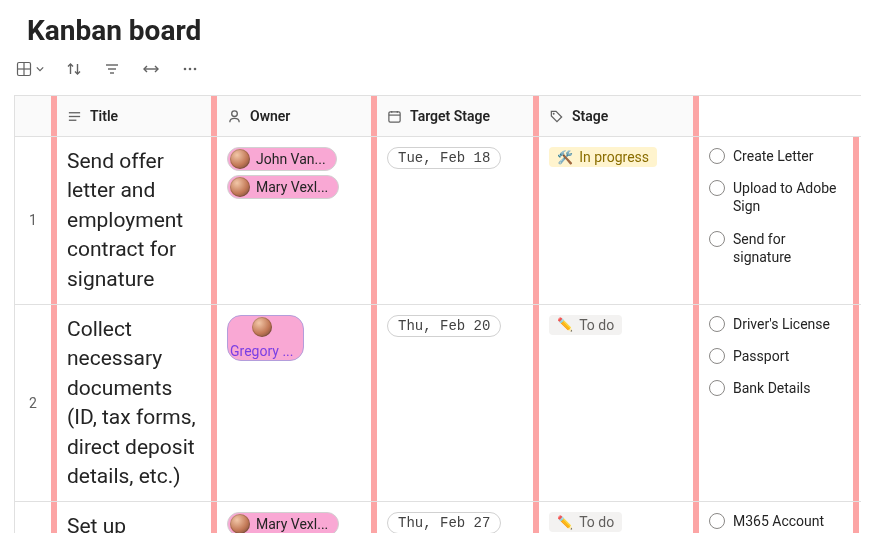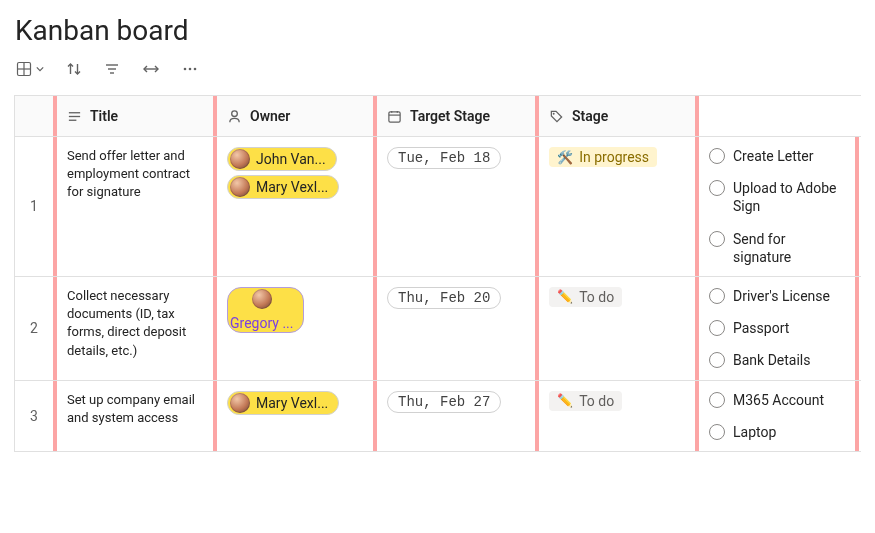--- a/index.html
+++ b/index.html
@@ -6,23 +6,23 @@
   body {
     margin: 0;
     padding: 14px 14px 0 14px;
     font-family: -apple-system, BlinkMacSystemFont, "Segoe UI", Roboto, sans-serif;
     color: #242424;
     background: #fff;
     font-size: 14px;
     width: 875px;
   }
   h1.page-title {
-    margin: 0 0 10px 1px;
+    margin: 0 0 10px 13px;
     font-size: 28px;
-    font-weight: 400;
+    font-weight: 700;
   }
   .toolbar {
     display: flex;
     gap: 22px;
     align-items: center;
     padding: 4px 2px 18px 2px;
     color: #616161;
   }
   .toolbar .tb-item {
     display:flex;
@@ -35,21 +35,21 @@
   .board {
     border-top: 1px solid #e0e0e0;
     border-left: 1px solid #e0e0e0;
     width: 100%;
   }
   .row {
     display:flex;
     border-bottom: 1px solid #e0e0e0;
   }
   .cell {
-    border-right: 4px solid #fca5a5;
+    border-right: 6px solid #fca5a5;
     padding: 10px 10px;
     overflow:hidden;
   }
   .col-num   { width: 42px;  display:flex; align-items:center; justify-content:center; color:#616161; font-size:14px; }
   .col-title { width: 160px; }
   .col-owner { width: 160px; }
   .col-date  { width: 162px; }
   .col-stage { width: 160px; }
   .col-check { width: 160px; }
 
@@ -58,32 +58,32 @@
     font-weight: 600;
     padding: 12px 10px;
     display:flex;
     align-items:center;
     gap:8px;
     color:#242424;
   }
   .hdr .col-num { background:#fafafa; }
   .hdr svg { flex-shrink:0; }
 
-  .title-text { font-size:13px; line-height:1.4; }
+  .title-text { font-size:21px; line-height:1.4; }
 
   .owners { display:flex; flex-direction:column; gap:4px; align-items:flex-start; }
   .owner-chip {
     display:inline-flex;
     align-items:center;
     gap:6px;
     border:1px solid #d1d1d1;
     border-radius: 14px;
     padding: 1px 10px 1px 2px;
     font-size: 14px;
-    background:#fde047;
+    background:#f9a8d4;
     max-width: 100%;
   }
   .owner-chip.hl { border-color:#b39ddb; color:#7b3fe4;flex-direction:column; }
   .avatar {
     width:20px; height:20px; border-radius:50%;
     flex-shrink:0;
     background: radial-gradient(circle at 35% 30%, #f2c7a8 0%, #c27856 55%, #5b3b2e 100%);
     box-shadow: inset 0 0 0 1px rgba(0,0,0,.15);
   }
   .owner-chip .nm { white-space:nowrap; overflow:hidden; text-overflow:ellipsis; max-width:88px; }

